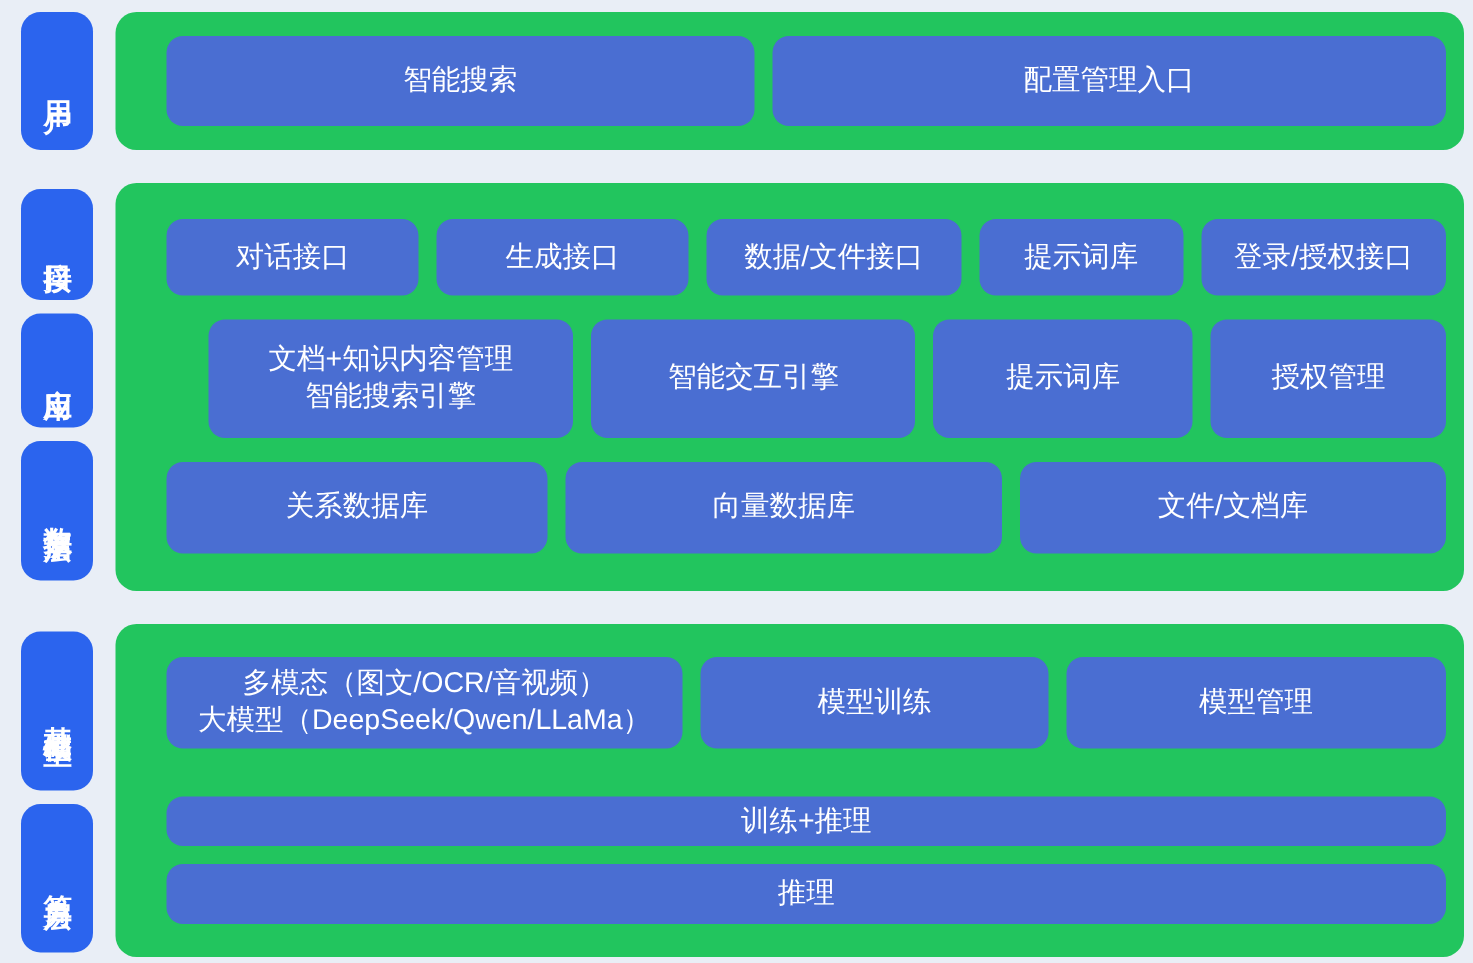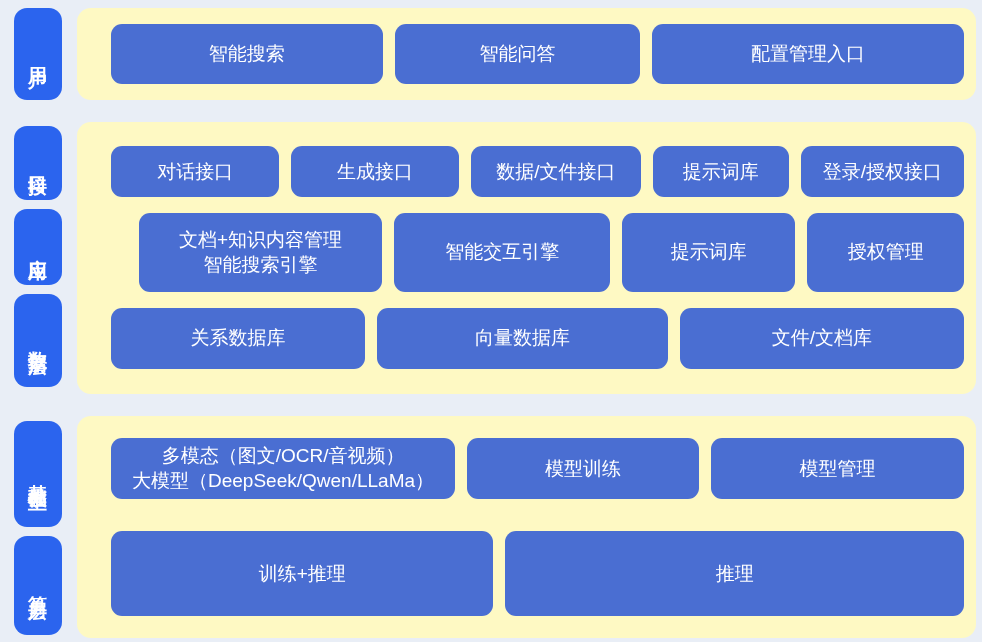--- a/index.html
+++ b/index.html
@@ -36,21 +36,21 @@
     font-size: 19px;
     font-weight: 700;
   }
   .tab span {
     writing-mode: vertical-rl;
     text-orientation: upright;
     letter-spacing: 3px;
     line-height: 1;
   }
   .panel {
-    background: #fef9c3;
+    background: #22c55e;
     border-radius: 14px;
     flex: 1;
     box-sizing: border-box;
     display: flex;
     flex-direction: column;
   }
   .panel-user   { height: 92px;  padding: 16px 12px 16px 34px; }
   .panel-mid    { height: 272px; padding: 24px 12px 25px 34px; gap: 16px; }
   .panel-bottom { height: 222px; padding: 22px 12px 22px 34px; gap: 32px; }
   .row { display: flex; gap: 12px; }
@@ -66,21 +66,21 @@
     font-weight: 500;
     white-space: pre-line;
     line-height: 1.35;
     min-width: 0;
   }
   .h60 { height: 60px; }
   .h54 { height: 54px; }
   .h73 { height: 83px; margin-left: 28px; }
   .h65 { height: 65px; }
   .h78 { height: 78px; }
-  .h86 { height: 109px; }
+  .h86 { height: 109px; flex-direction: column; }
   
   .t-user { height: 92px; }
   .t-interface { height: 74px; margin-top: 4px; }
   .t-application { height: 76px; }
   .t-data { height: 93px; }
   .t-foundation { height: 106px; margin-top: 5px; }
   .t-compute { height: 99px; }
 </style>
 </head>
 <body>
@@ -89,21 +89,20 @@
 
   <div class="section">
     <div class="tab-col">
       <div class="tab t-user">
         <span>用户</span>
       </div>
     </div>
     <div class="panel panel-user">
       <div class="row h60">
         <div class="btn" style="flex:270">智能搜索</div>
-        <div class="btn" style="flex:244">智能问答</div>
         <div class="btn" style="flex:310">配置管理入口</div>
       </div>
     </div>
   </div>
 
   <div class="section">
     <div class="tab-col">
       <div class="tab t-interface">
         <span>接口</span>
       </div>

